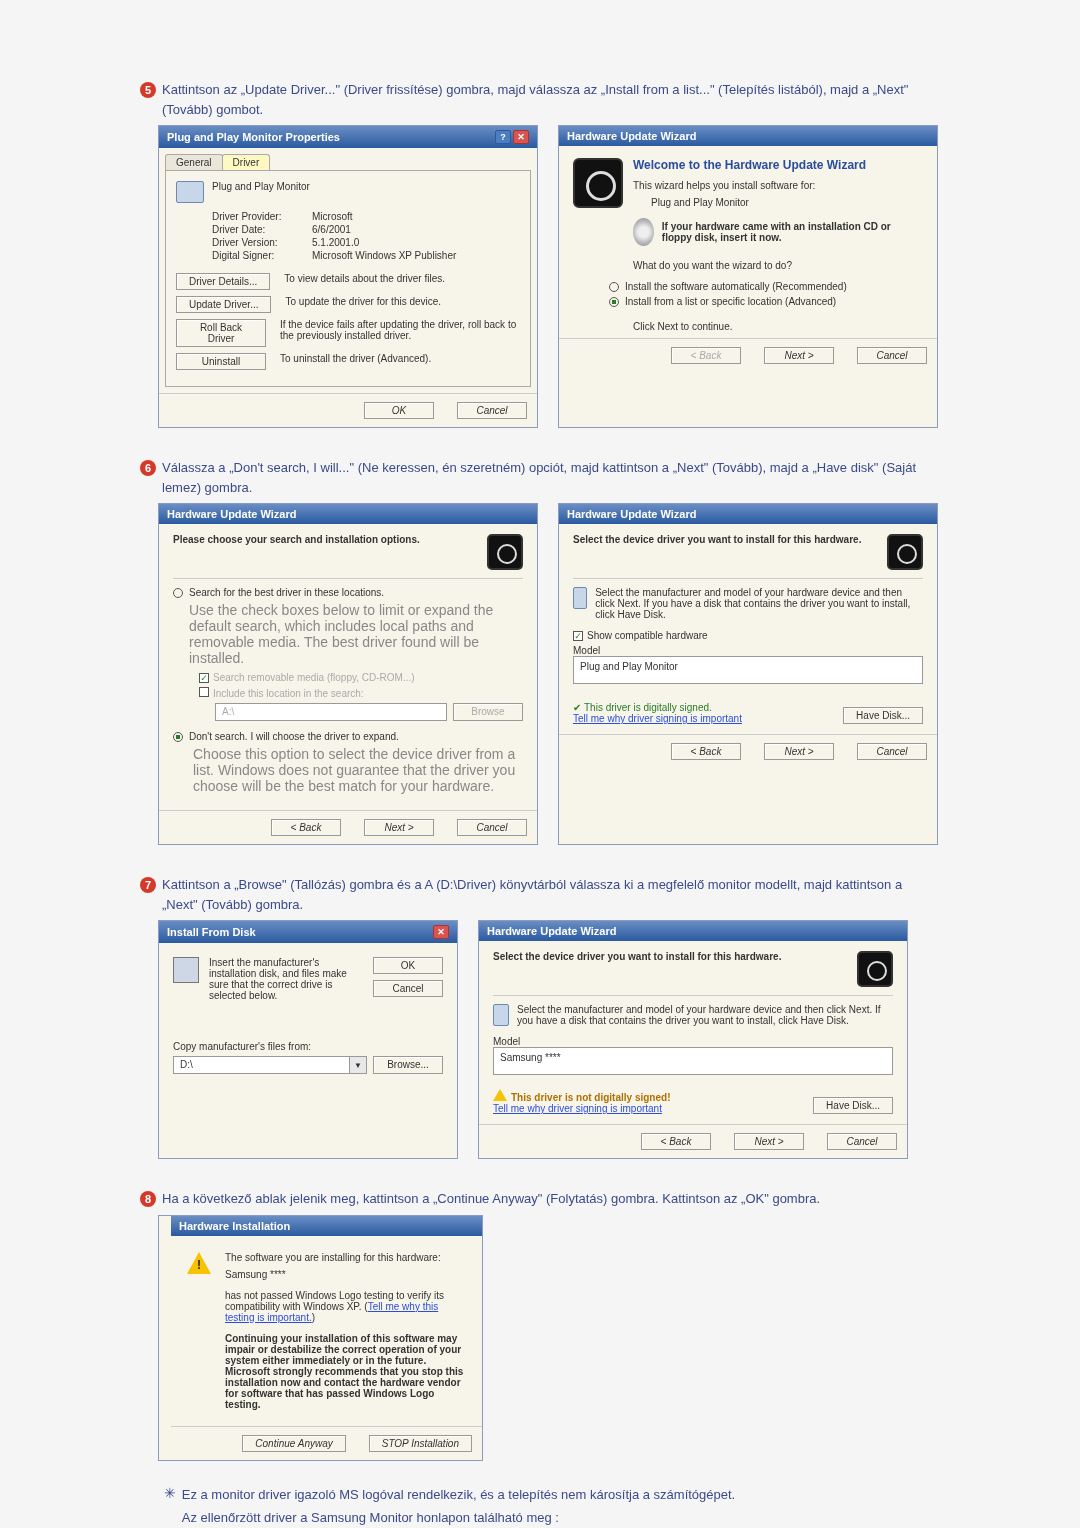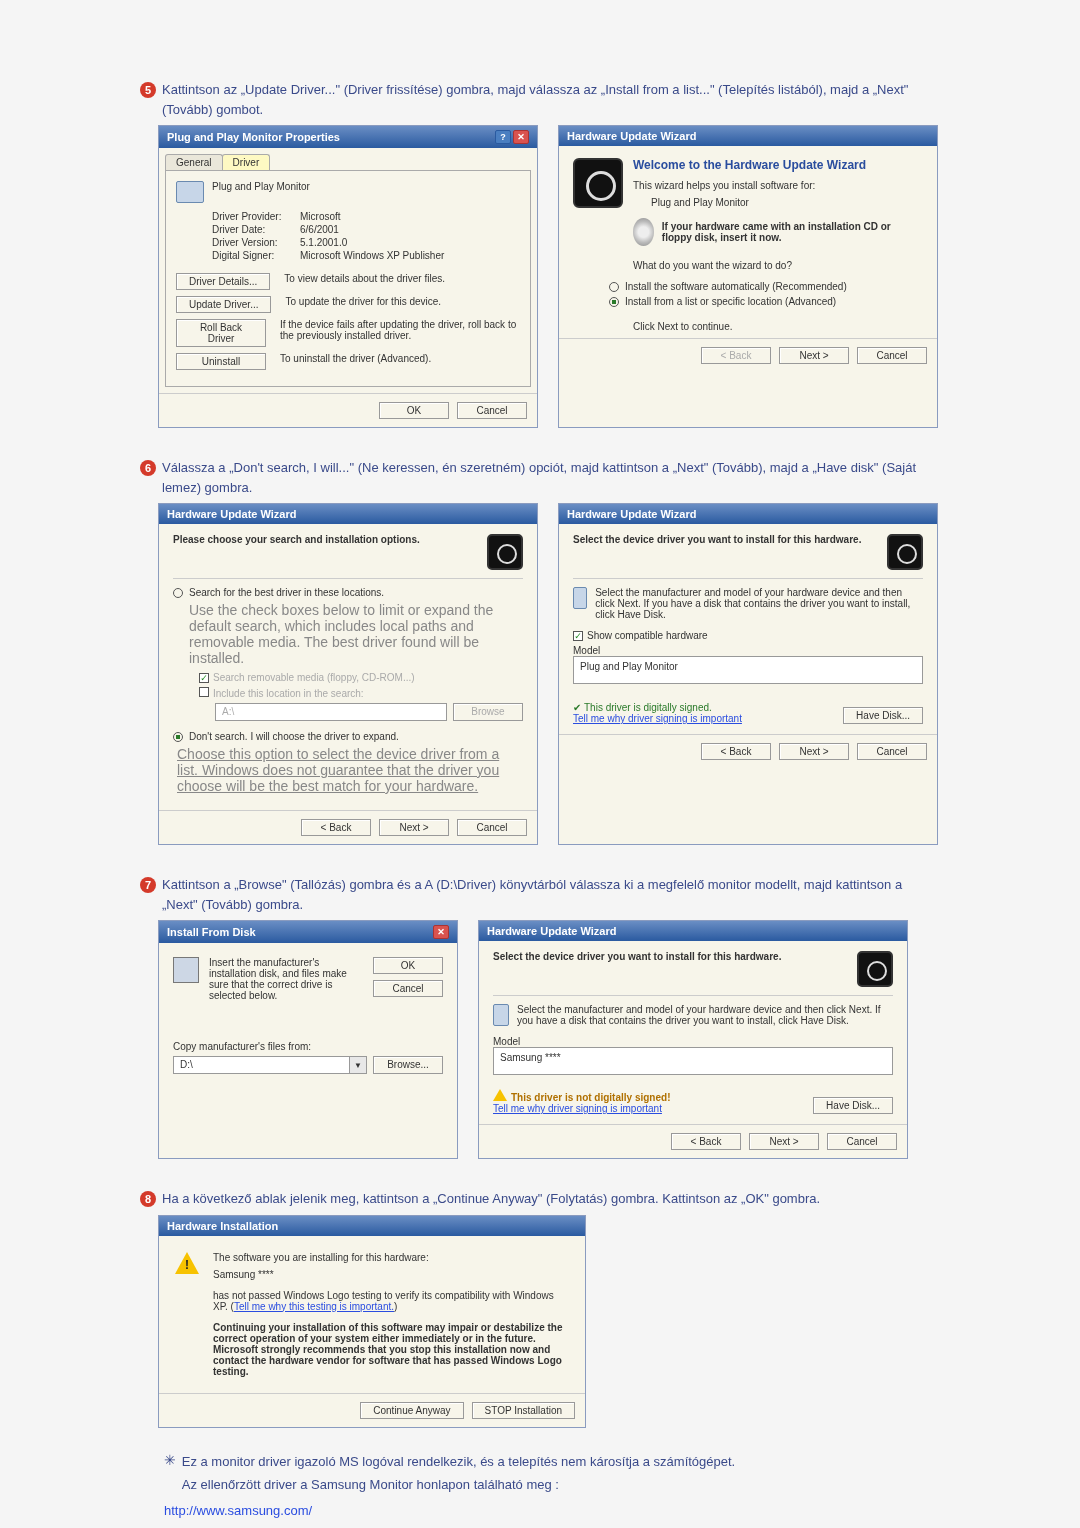--- a/index.html
+++ b/index.html
@@ -54,28 +54,28 @@
     }
     .icon-wizard-large {
       width:50px;height:50px;background:#111;border:2px solid #333;border-radius:6px;position:relative;
     }
     .icon-wizard-large::after{content:"";position:absolute;width:24px;height:24px;border:3px solid #ddd;border-radius:50%;left:11px;top:11px;}
     .icon-wizard-sm {
       width:36px;height:36px;background:#111;border:2px solid #333;border-radius:5px;position:relative;flex-shrink:0;
     }
     .icon-wizard-sm::after{content:"";position:absolute;width:16px;height:16px;border:2px solid #ddd;border-radius:50%;left:8px;top:8px;}
     .kvrow { display:flex; font-size:10px; margin:2px 0 2px 36px; }
-    .kvrow .k{ width:88px;}
+    .kvrow .k{ width:100px;}
     .btn {
       background:#f7f5ea;border:1px solid #999;padding:2px 12px;font-size:10px;
       display:inline-block; min-width:70px; text-align:center; cursor:pointer;
       box-shadow: 1px 1px 0 #fff inset;
     }
     .btn.wide{min-width:90px;}
-    .btn-row-right{ display:flex; justify-content:flex-end; gap:8px; padding:8px 10px; border-top:1px solid #ccc; }
+    .btn-row-right{ display:flex; justify-content:flex-end; gap:23px; padding:8px 10px; border-top:1px solid #ccc;font-style:italic; }
     .bluehdr{ color:#2a4d9e; font-weight:bold; font-size:12px; margin-bottom:8px;}
     .radio-row{display:flex;align-items:flex-start;gap:6px;margin:4px 0 4px 50px;font-size:10px;}
     .radio{width:10px;height:10px;border:1px solid #555;border-radius:50%;flex-shrink:0;margin-top:1px;}
     .radio.sel{background:radial-gradient(#2a7a2a 40%, transparent 45%);}
     .chk{width:10px;height:10px;border:1px solid #555;background:#fff;flex-shrink:0;display:inline-flex;align-items:center;justify-content:center;font-size:9px;color:#228b22;margin-right:4px;}
     .link{color:#2a4de0;text-decoration:underline;cursor:pointer;}
     .hr{border:none;border-top:1px solid #ccc;margin:8px 0;}
     .listbox{border:1px solid #999;background:#fff;padding:4px 6px;font-size:10px;min-height:28px;}
     .grey-note{color:#888;font-size:14px;}
     .sbrow{display:flex;gap:14px;align-items:flex-start;margin-bottom:6px;}
@@ -221,21 +221,21 @@
           <div style="margin-top:4px;"><span class="chk"></span><span>Include this location in the search:</span></div>
           <div style="display:flex;gap:6px;margin:4px 0 0 16px;">
             <div class="inputline" style="flex:1">A:\</div>
             <span class="btn">Browse</span>
           </div>
         </div>
         <div class="radio-row" style="margin-left:0;margin-top:10px;">
             <span class="radio sel"></span>
             <span>Don't search. I will choose the driver to expand.</span>
           </div>
-        <p class="grey-note" style="margin:2px 0 6px 4px;text-decoration:underline;">Choose this option to select the device driver from a list. Windows does not guarantee that the driver you choose will be the best match for your hardware.</p>
+        <p class="grey-note" style="margin:2px 0 6px 20px;">Choose this option to select the device driver from a list. Windows does not guarantee that the driver you choose will be the best match for your hardware.</p>
       </div>
       <div class="btn-row-right">
         <span class="btn">&lt; Back</span>
         <span class="btn">Next &gt;</span>
         <span class="btn">Cancel</span>
       </div>
     </div>
 
     <div class="dialog">
       <div class="title-bar">
@@ -342,21 +342,21 @@
     </div>
   </div>
 </div>
 
 <div class="step-block">
   <div class="step-head">
     <span class="step-num">8</span>
     <span class="step-text">Ha a következő ablak jelenik meg, kattintson a „Continue Anyway" (Folytatás) gombra. Kattintson az „OK" gombra.</span>
   </div>
   <div class="dialogs">
-    <div class="dialog" style="width:428px;">
+    <div class="dialog" style="width:325px;padding-left:12px;">
       <div class="title-bar">
           <span>Hardware Installation</span>
         </div>
       <div style="padding:16px;display:flex;gap:14px;">
         <div>
             <div class="icon-warn"></div>
           </div>
         <div style="flex:1;">
           <p>The software you are installing for this hardware:</p>
           <p style="margin:6px 0 10px 0;">Samsung ****</p>

